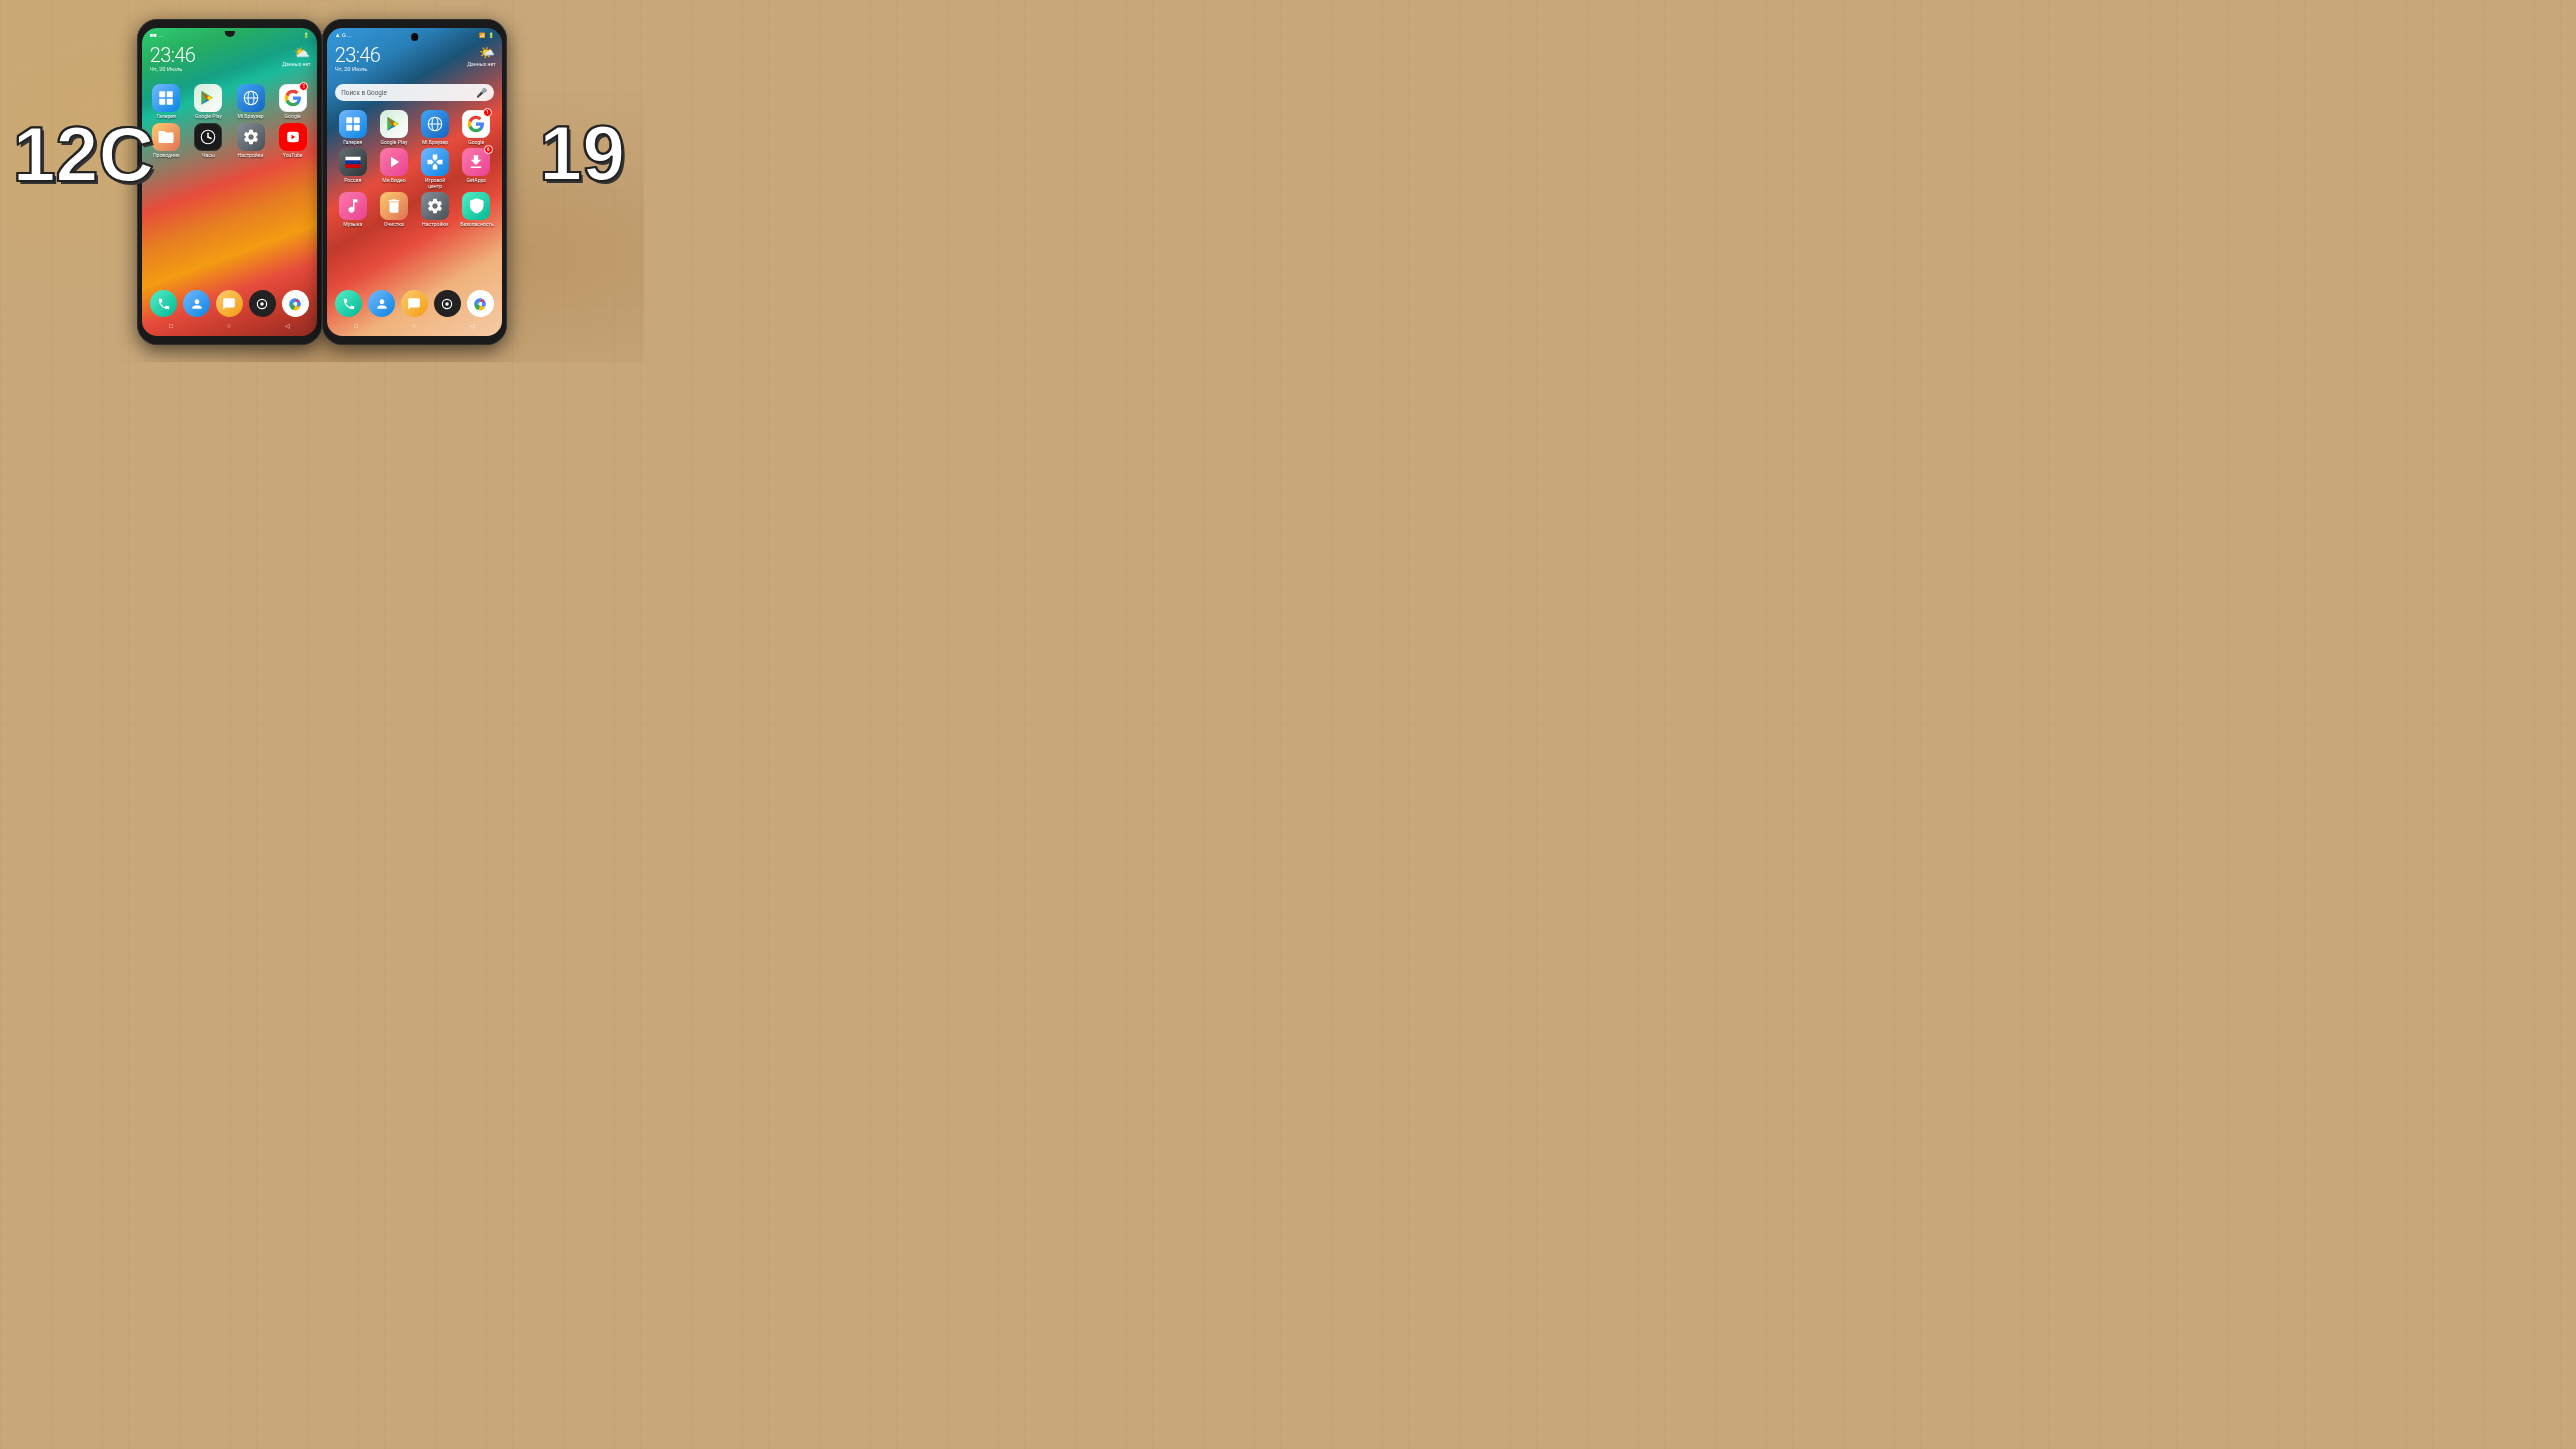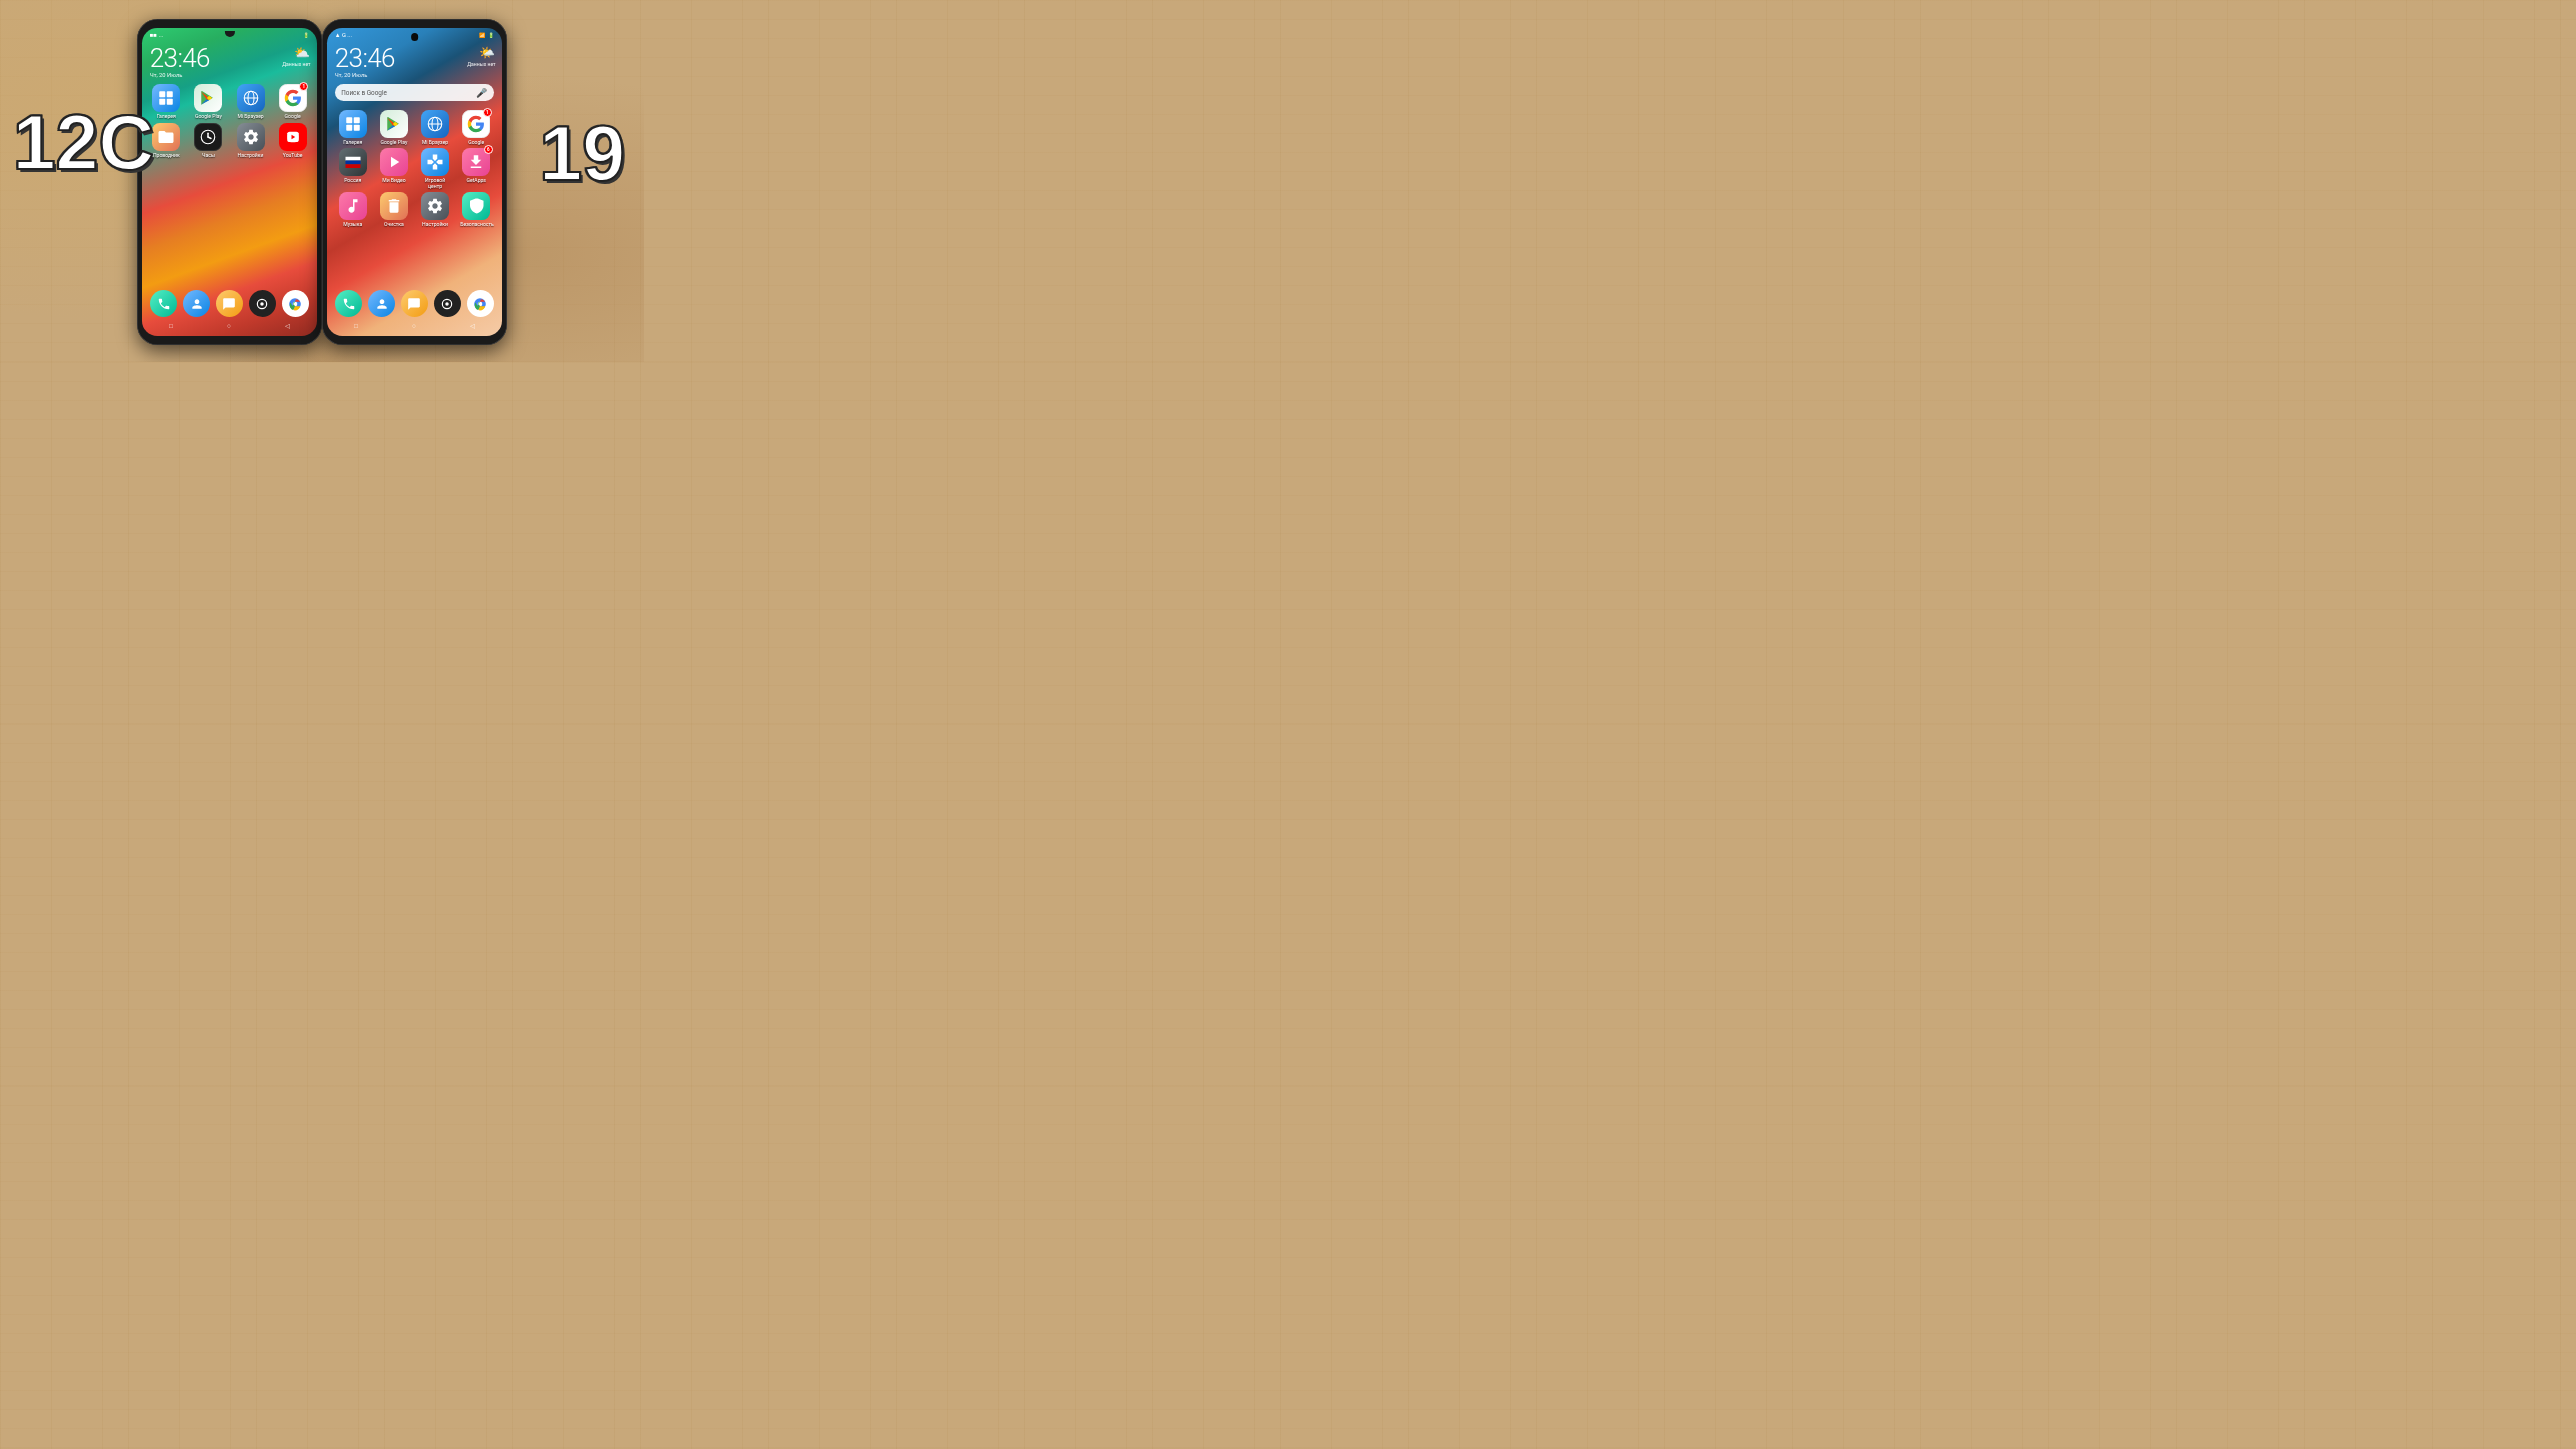--- a/index.html
+++ b/index.html
@@ -36,21 +36,21 @@
       color: white;
       text-shadow: 2.6px 2.6px 0px #333, -1.3px -1.3px 0px #333, 1.3px -1.3px 0px #333, -1.3px 1.3px 0px #333;
       font-family: Arial Black, Arial, sans-serif;
       z-index: 10;
       line-height: 1;
       -webkit-text-stroke: 1.9px #222;
     }
 
     .label-12c {
       left: 12.8px;
-      top: 104px;
+      top: 116px;
       text-align: center;
     }
 
     .label-12 {
       right: 19px;
       top: 115px;
     }
 
     
     .phones-wrapper {
@@ -164,21 +164,21 @@
     
     .clock-widget {
       position: absolute;
       top: 16.6px;
       left: 7.7px;
       color: white;
       z-index: 2;
     }
 
     .clock-time {
-      font-size: 26px;
+      font-size: 20px;
       font-weight: 300;
       line-height: 1;
       letter-spacing: -0.6px;
     }
 
     .clock-date {
       font-size: 5.8px;
       margin-top: 1.3px;
       opacity: 0.9;
     }

